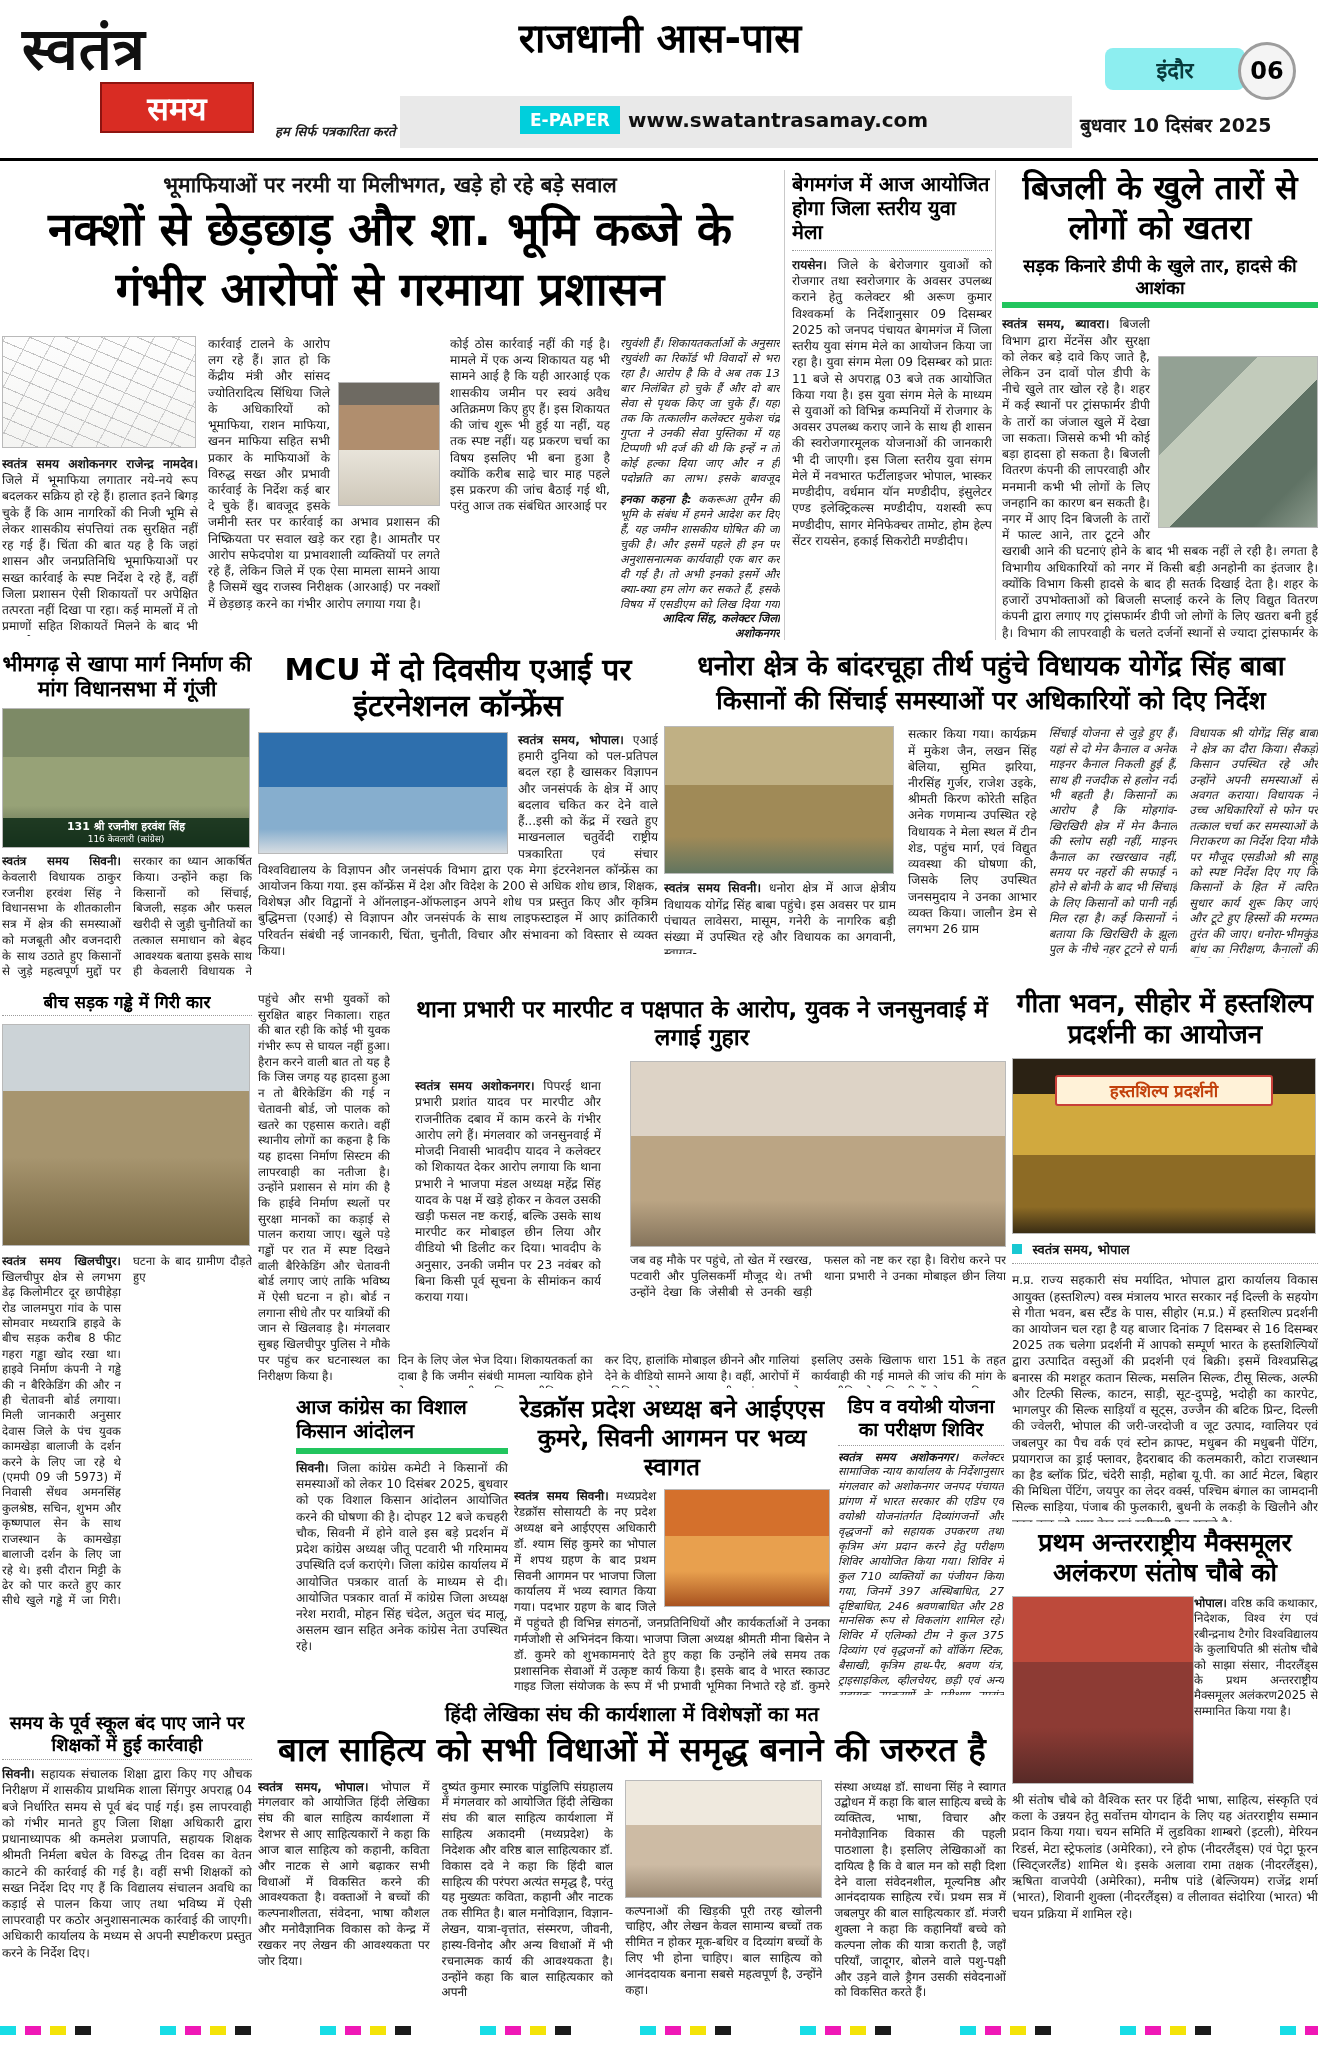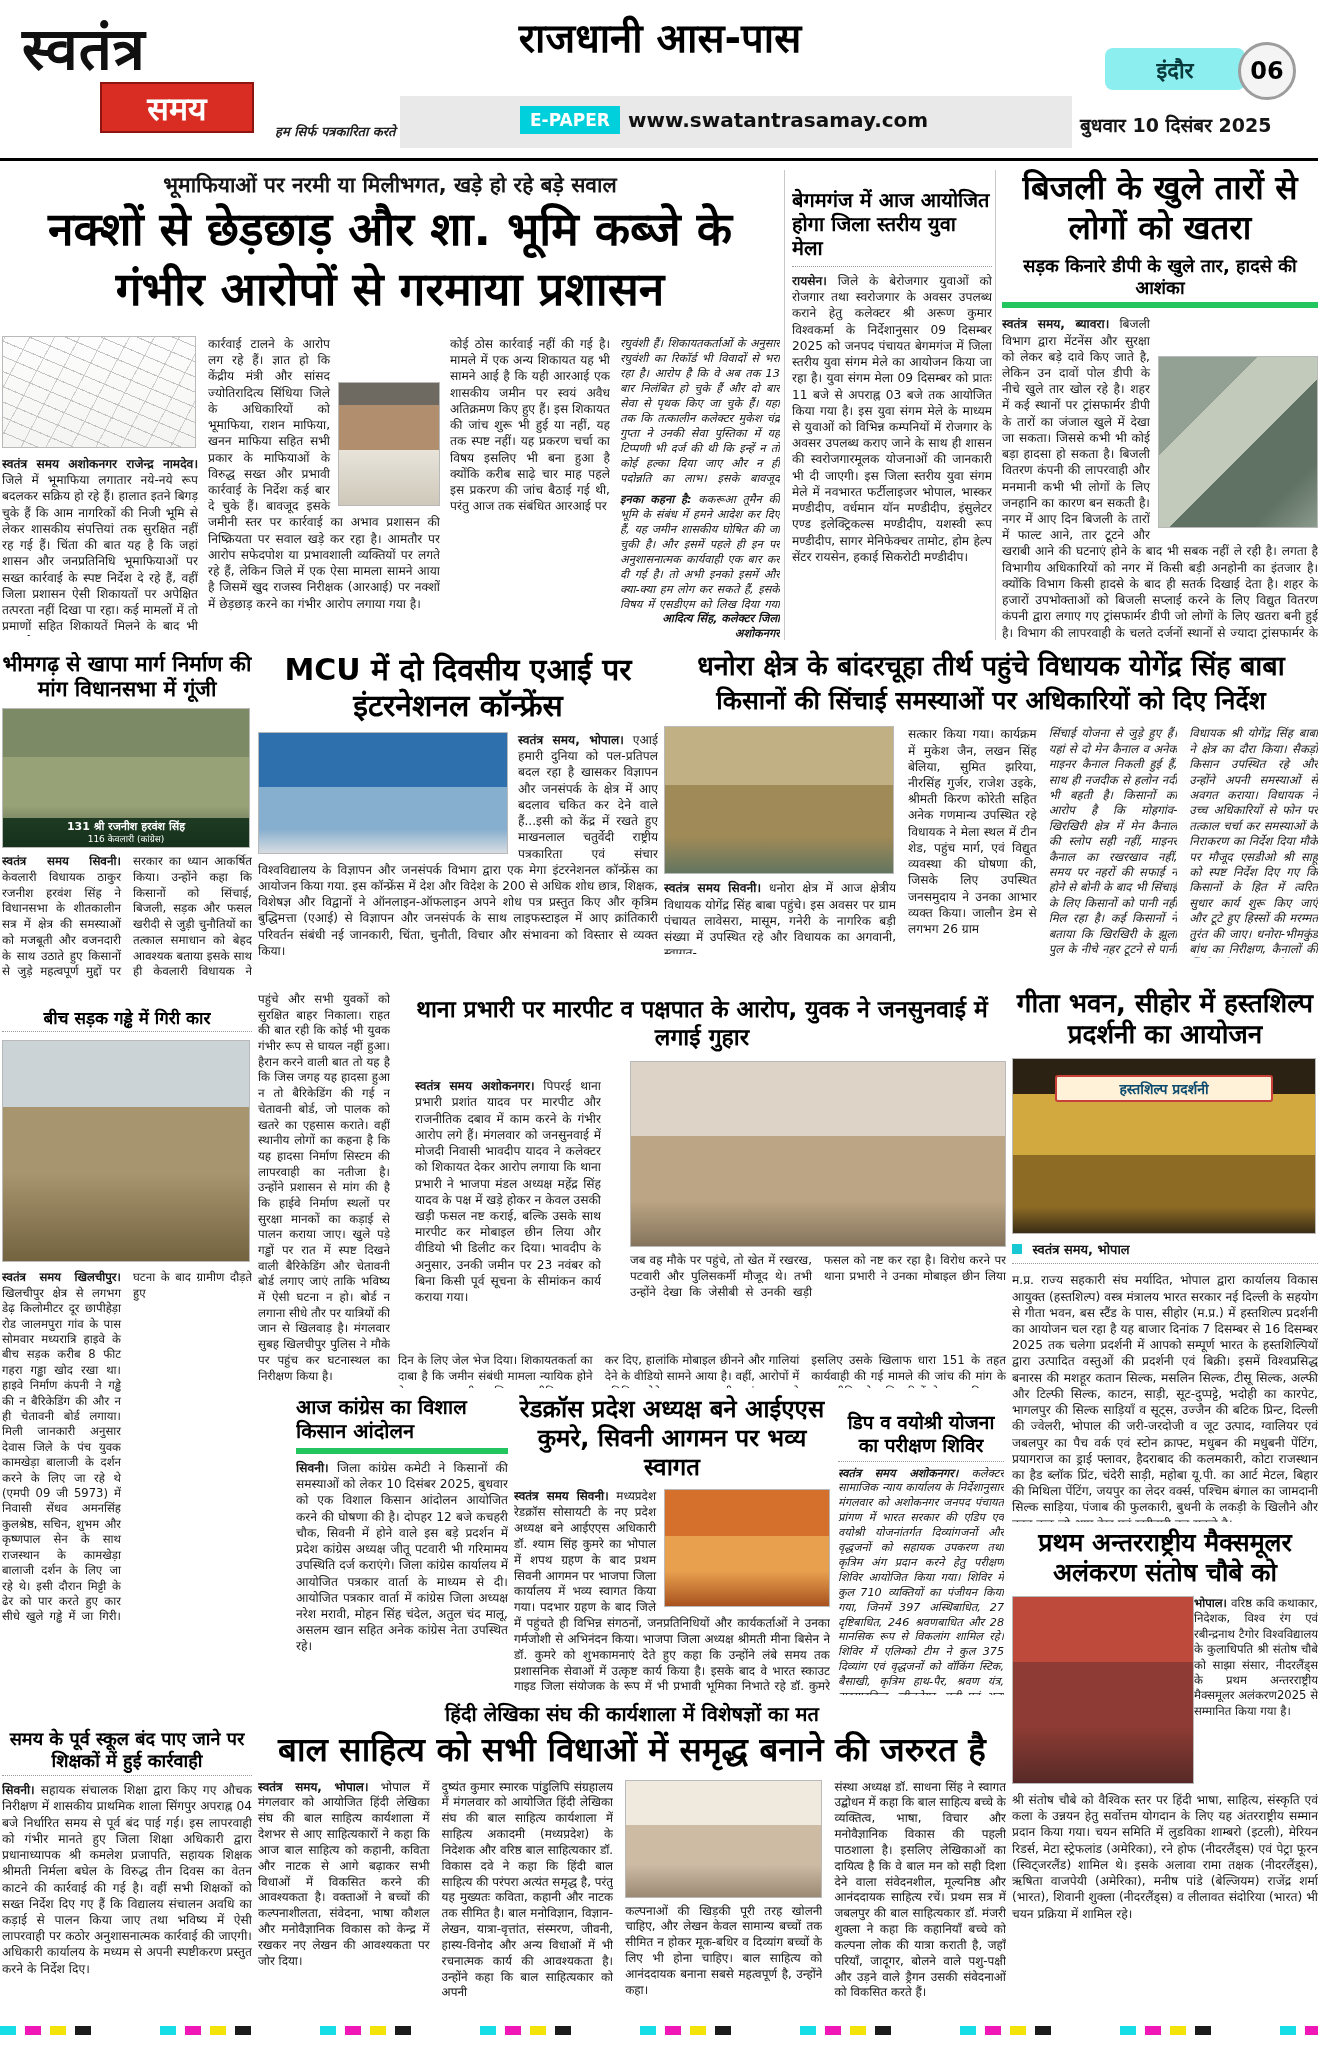--- a/index.html
+++ b/index.html
@@ -10,23 +10,23 @@
   .hl{font-weight:800;color:#000;line-height:1.2;}
   .body{font-size:12.2px;line-height:1.33;text-align:justify;overflow:hidden;}
   .it{font-style:italic;}
   .by{font-weight:800;}
   .cols2{column-count:2;column-gap:12px;column-fill:auto;height:100%;}
   .cols3{column-count:3;column-gap:12px;column-fill:auto;height:100%;}
   .photo{position:relative;overflow:hidden;border:1px solid #b9b9b9;box-sizing:border-box;}
   .capband{position:absolute;left:0;right:0;bottom:0;background:rgba(10,40,20,.82);color:#fff;
            font-size:11px;font-weight:700;text-align:center;line-height:1.25;padding:2px 0;}
   .banner{position:absolute;left:14%;right:14%;top:9%;background:#fff2d8;border:2px solid #c8403a;
-          color:#0c4a6e;font-weight:800;font-size:14px;text-align:center;padding:2px 0;border-radius:3px;}
+          color:#c2410c;font-weight:800;font-size:17px;text-align:center;padding:2px 0;border-radius:3px;}
   .vsep{position:absolute;width:1px;background:#c9c9c9;}
-  .dotted{border-bottom:1px dotted #9a9a9a;margin-top:16px;}
+  .dotted{border-bottom:1px dotted #9a9a9a;}
   .rule{border-bottom:6px solid #22c55e;}
   
   .ph-sketch{background:
       repeating-linear-gradient(23deg,transparent 0 13px,#c2c2c2 13px 14px),
       repeating-linear-gradient(-62deg,transparent 0 21px,#cfcfcf 21px 22px),
       linear-gradient(#fdfdfd,#f4f4f2);}
   .ph-portrait{background:linear-gradient(180deg,#6e6a62 0 18%,#b08e6e 18% 55%,#e8e4da 55%,#cfc8ba);}
   .ph-assembly{background:linear-gradient(180deg,#7d8a66 0 35%,#97a277 35% 70%,#4f5c44);}
   .ph-stage{background:linear-gradient(180deg,#2e6fad 0 45%,#86aece 45% 80%,#d7dde2);}
   .ph-field{background:linear-gradient(180deg,#c0b084 0 40%,#a08a57 40% 75%,#62755f);}

